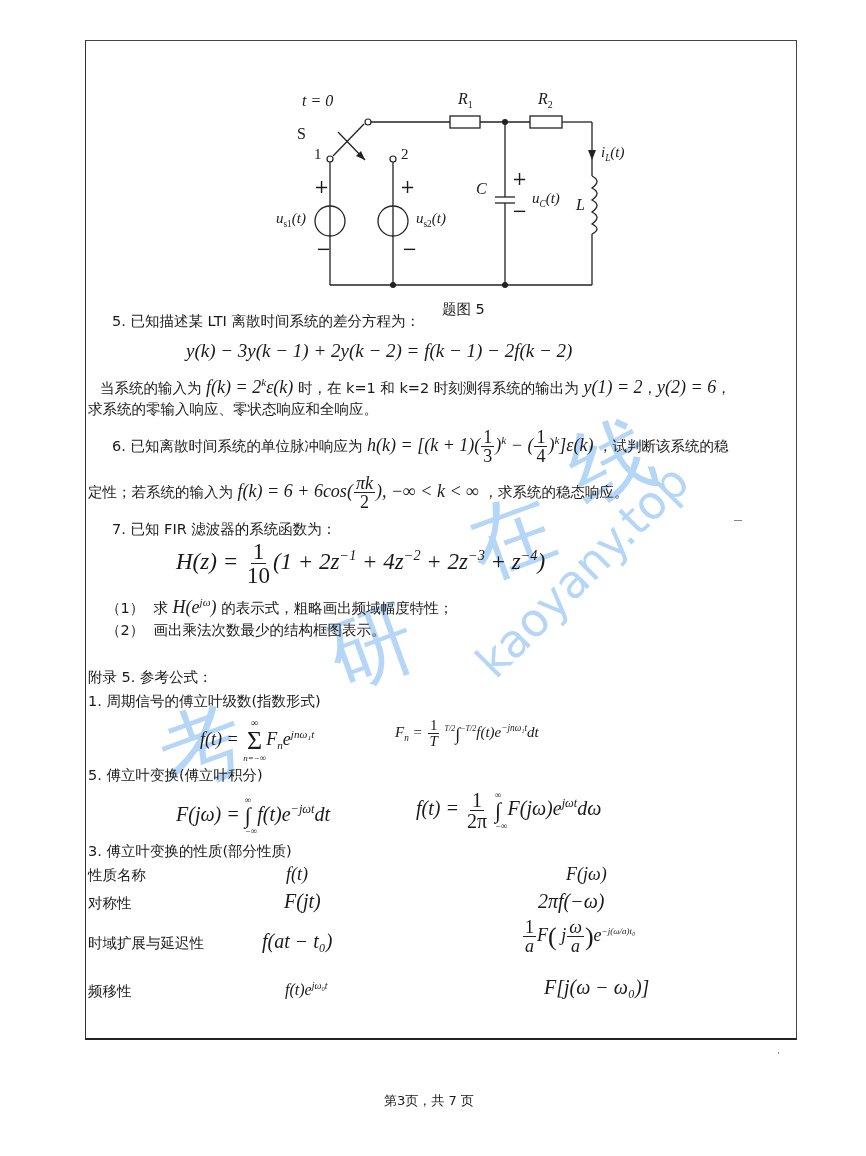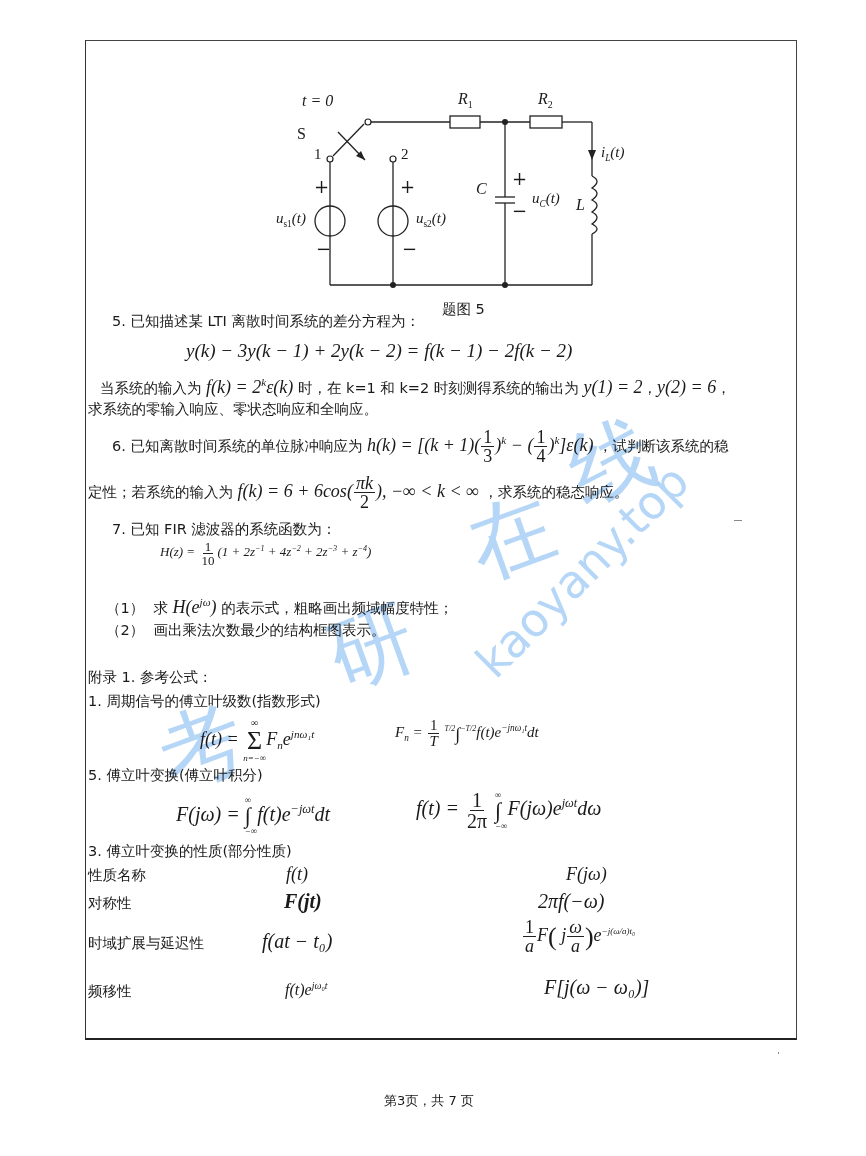--- a/index.html
+++ b/index.html
@@ -120,36 +120,36 @@
 <div class="abs cn" style="left:88px;top:474px;">
   <span>定性；若系统的输入为</span>
   <span class="m" style="font-size:18px;"><span>f(k) = 6 + 6cos(</span><span class="frac">
         <span class="n">πk</span>
         <span class="d up">2</span>
       </span><span>), −∞ &lt; k &lt; ∞</span></span>
   <span>，求系统的稳态响应。</span>
 </div>
 
 <div class="abs cn" style="left:112px;top:520px;">7. 已知 FIR 滤波器的系统函数为：</div>
-<div class="abs m" style="left:160px;top:540px;font-size:13px;font-family:Liberation Serif, serif;">
+<div class="abs m" style="left:176px;top:540px;font-size:23px;font-family:Liberation Serif, serif;">
   <span>H(z) =</span> <span class="frac up">
       <span class="n">1</span>
       <span class="d">10</span>
     </span><span>(1 + 2z</span><sup>−1</sup><span> + 4z</span><sup>−2</sup><span> + 2z</span><sup>−3</sup><span> + z</span><sup>−4</sup><span>)</span>
 </div>
 <div class="abs cn" style="left:106px;top:596px;">
   <span>（1）</span>&nbsp;&nbsp;<span>求</span>
   <span class="m" style="font-size:18px;"><span>H(e</span><sup>jω</sup><span>)</span></span>
   <span>的表示式，粗略画出频域幅度特性；</span>
 </div>
 <div class="abs cn" style="left:106px;top:621px;">
   <span>（2）</span>&nbsp;&nbsp;<span>画出乘法次数最少的结构框图表示。</span>
 </div>
 
-<div class="abs cn" style="left:88px;top:668px;">附录 1.  参考公式：</div>
+<div class="abs cn" style="left:88px;top:668px;">附录 5.  参考公式：</div>
 <div class="abs cn" style="left:88px;top:692px;">1.  周期信号的傅立叶级数(指数形式)</div>
 <div class="abs m" style="left:200px;top:718px;font-size:18px;">
   <span>f(t) = </span>
   <span style="display:inline-flex;flex-direction:column;align-items:center;vertical-align:middle;line-height:1;">
     <span style="font-size:10px;">∞</span>
     <span class="up" style="font-size:26px;">Σ</span>
     <span style="font-size:9px;">n=−∞</span>
   </span><span>F</span><sub>n</sub><span>e</span><sup>jnω₁t</sup>
 </div>
 <div class="abs m" style="left:395px;top:718px;font-size:15px;">
@@ -186,21 +186,21 @@
 </div>
 
 <div class="abs cn" style="left:88px;top:842px;">3.  傅立叶变换的性质(部分性质)</div>
 
 <div>
   <div class="abs cn" style="left:88px;top:866px;">性质名称</div>
   <div class="abs m" style="left:286px;top:864px;font-size:18px;">f(t)</div>
   <div class="abs m" style="left:566px;top:864px;font-size:18px;">F(jω)</div>
 
   <div class="abs cn" style="left:88px;top:894px;">对称性</div>
-  <div class="abs m" style="left:284px;top:890px;font-size:20px;font-weight:bold;">F(jt)</div>
+  <div class="abs m" style="left:284px;top:890px;font-size:20px;">F(jt)</div>
   <div class="abs m" style="left:538px;top:890px;font-size:20px;">2πf(−ω)</div>
 
   <div class="abs cn" style="left:88px;top:934px;">时域扩展与延迟性</div>
   <div class="abs m" style="left:262px;top:930px;font-size:20px;">f(at − t₀)</div>
   <div class="abs m" style="left:522px;top:918px;font-size:18px;">
     <span class="frac">
         <span class="n up">1</span>
         <span class="d">a</span>
       </span><span>F</span><span style="font-size:26px;vertical-align:middle;" class="up">(</span>&nbsp;<span>j</span><span class="frac">
         <span class="n">ω</span>

